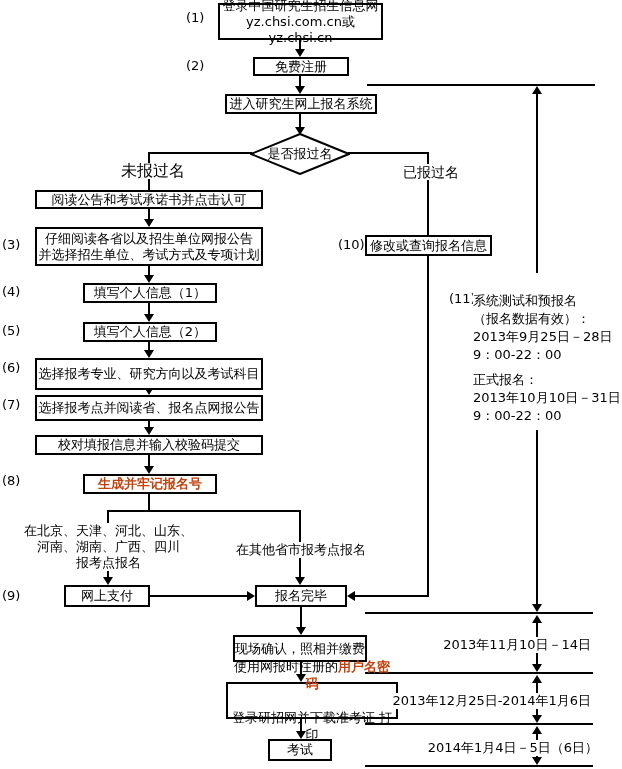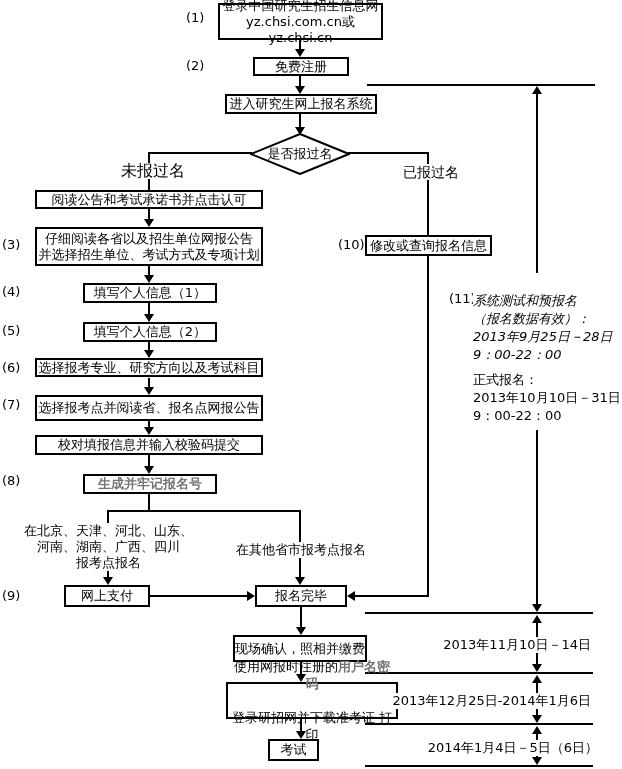--- a/index.html
+++ b/index.html
@@ -2,21 +2,21 @@
 <html><head>
 <meta charset="utf-8">
 <style>
   html,body{margin:0;padding:0;background:#ffffff;}
   .canvas{position:relative;width:622px;height:769px;background:#fff;
           font-family:"DejaVu Sans",sans-serif;color:#000;font-size:13px;}
   .abs{position:absolute;}
   .node{position:absolute;border:2px solid #000;background:#fff;
         display:flex;align-items:center;justify-content:center;text-align:center;
         line-height:16px;white-space:pre-line;box-sizing:border-box;}
-  .red{color:#737373;font-weight:bold;}
+  .red{color:#c2410c;font-weight:bold;}
   .hl{position:absolute;height:2px;background:#000;}
   .vl{position:absolute;width:2px;background:#000;}
   .ah-d{position:absolute;width:0;height:0;border-left:5px solid transparent;
         border-right:5px solid transparent;border-top:8px solid #000;}
   .ah-u{position:absolute;width:0;height:0;border-left:5px solid transparent;
         border-right:5px solid transparent;border-bottom:8px solid #000;}
   .ah-l{position:absolute;width:0;height:0;border-top:5px solid transparent;
         border-bottom:5px solid transparent;border-right:8px solid #000;}
   .ah-r{position:absolute;width:0;height:0;border-top:5px solid transparent;
         border-bottom:5px solid transparent;border-left:8px solid #000;}
@@ -133,21 +133,21 @@
   <div class="node" style="left:35px;top:227px;width:228px;height:39px;">
     <span>仔细阅读各省以及招生单位网报公告
 并选择招生单位、考试方式及专项计划</span></div>
 
   <div class="node" style="left:83px;top:283px;width:134px;height:20px;">
     <span>填写个人信息（1）</span></div>
 
   <div class="node" style="left:83px;top:322px;width:134px;height:20px;">
     <span>填写个人信息（2）</span></div>
 
-  <div class="node" style="left:35px;top:358px;width:228px;height:19px;">
+  <div class="node" style="left:35px;top:358px;width:228px;height:32px;">
     <span>选择报考专业、研究方向以及考试科目</span></div>
 
   <div class="node" style="left:35px;top:395px;width:228px;height:26px;">
     <span>选择报考点并阅读省、报名点网报公告</span></div>
 
   <div class="node" style="left:35px;top:435px;width:228px;height:20px;">
     <span>校对填报信息并输入校验码提交</span></div>
 
   <div class="node" style="left:83px;top:474px;width:134px;height:20px;">
     <span class="red">生成并牢记报名号</span></div>
@@ -161,21 +161,21 @@
   <div class="node" style="left:365px;top:235px;width:127px;height:21px;">
     <span>修改或查询报名信息</span></div>
 
   <div class="node" style="left:233px;top:635px;width:134px;height:27px;">
     <span>现场确认，照相并缴费</span></div>
 
   <div class="node" style="left:215px;top:682px;width:172px;height:37px;line-height:17px;margin-left:11px;">
     <span><span>使用网报时注册的</span><span class="red">用户名密码</span><br>
       <span>登录研招网并下载准考证 打印</span></span></div>
 
-  <div class="node" style="left:268px;top:739px;width:51px;height:22px;">
+  <div class="node" style="left:268px;top:739px;width:64px;height:22px;">
     <span>考试</span></div>
 
   <div class="step" style="left:186px;top:10px;">(1)</div>
   <div class="step" style="left:186px;top:58px;">(2)</div>
   <div class="step" style="left:2px;top:237px;">(3)</div>
   <div class="step" style="left:2px;top:284px;">(4)</div>
   <div class="step" style="left:2px;top:323px;">(5)</div>
   <div class="step" style="left:2px;top:360px;">(6)</div>
   <div class="step" style="left:2px;top:397px;">(7)</div>
   <div class="step" style="left:2px;top:473px;">(8)</div>
@@ -183,21 +183,21 @@
   <div class="step" style="left:338px;top:237px;">(10)</div>
   <div class="step" style="left:449px;top:291px;">(11)</div>
 
   <div class="lbl" style="left:121px;top:163px;font-size:16px;">未报过名</div>
   <div class="lbl" style="left:403px;top:164px;font-size:14px;">已报过名</div>
   <div class="lbl ctr" style="left:16px;top:523px;width:185px;">在北京、天津、河北、山东、
 河南、湖南、广西、四川
 报考点报名</div>
   <div class="lbl ctr" style="left:236px;top:542px;width:130px;">在其他省市报考点报名</div>
 
-  <div class="tblock" style="left:473px;top:292px;font-style:italic;">系统测试和预报名
+  <div class="tblock" style="left:473px;top:292px;">系统测试和预报名
 （报名数据有效）：
 2013年9月25日－28日
 9：00-22：00</div>
   <div class="tblock" style="left:473px;top:371px;">正式报名：
 2013年10月10日－31日
 9：00-22：00</div>
   <div class="lbl" style="right:29px;top:637px;padding:0 2px;">2013年11月10日－14日</div>
   <div class="lbl" style="right:29px;top:693px;padding:0 2px;">2013年12月25日-2014年1月6日</div>
   <div class="lbl" style="right:22px;top:740px;padding:0 2px;">2014年1月4日－5日（6日）</div>
 

